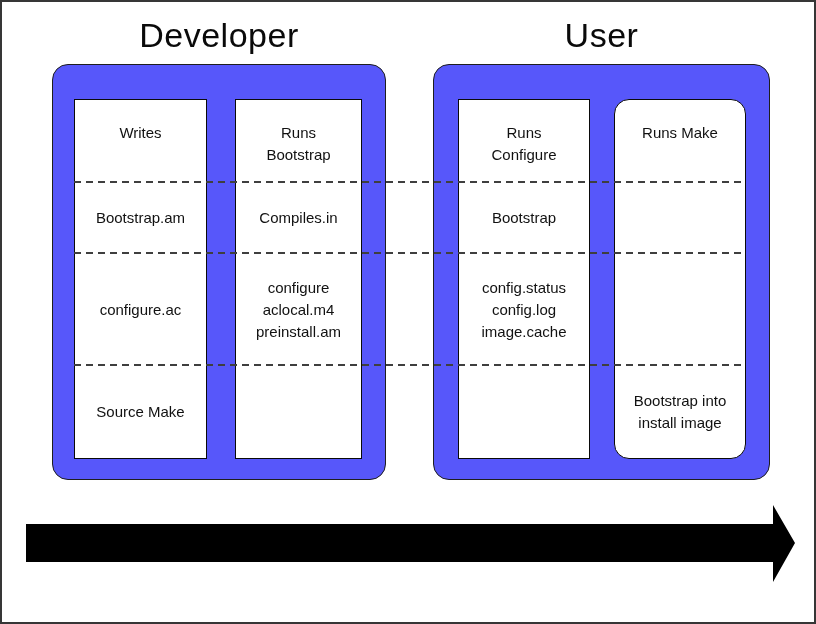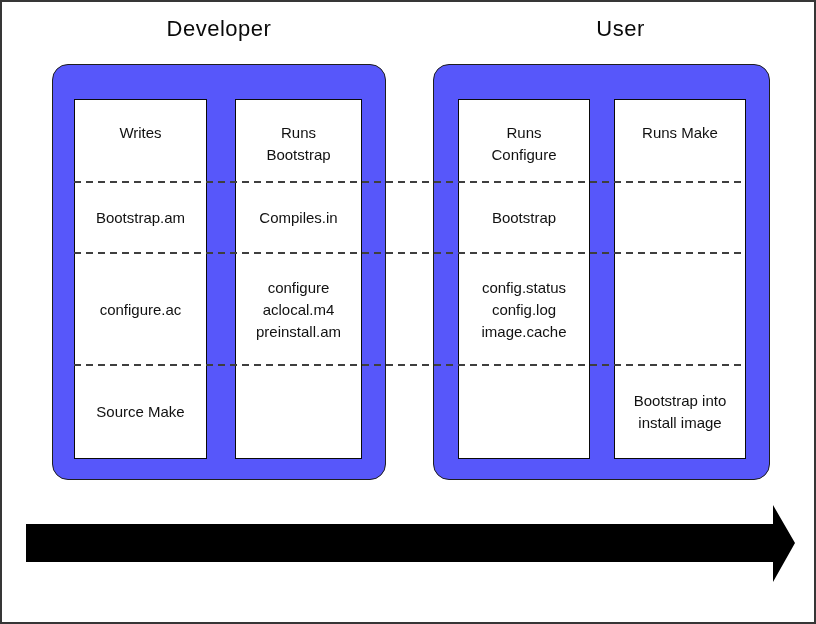--- a/index.html
+++ b/index.html
@@ -9,26 +9,26 @@
     box-sizing:border-box;
     background:#fff;
     border:2px solid #363636;
     font-family:"Liberation Sans","DejaVu Sans",sans-serif;
     overflow:hidden;
   }
   .section-title {
     position:absolute;
     top:14px;
     text-align:center;
-    font-size:22px;
+    font-size:34px;
     color:#0a0a0a;
     letter-spacing:0.5px;
   }
   #title-developer { left:50px; width:334px; }
-  #title-user { left:450px; width:337px; }
+  #title-user { left:431px; width:337px; }
   .container {
     position:absolute;
     top:62px;
     height:416px;
     background:var(--blue,#5757fa);
     border:1px solid #1e1e1e;
     border-radius:16px;
     box-sizing:border-box;
     z-index:1;
   }
@@ -41,21 +41,21 @@
     background:#ffffff;
     border:1px solid #0a0a0a;
     box-sizing:border-box;
     z-index:2;
     display:flex;
     flex-direction:column;
   }
   #col-writes          { left:72px;  width:133px; }
   #col-runs-bootstrap  { left:233px; width:127px; }
   #col-runs-configure  { left:456px; width:132px; }
-  #col-runs-make       { left:612px; width:132px; }
+  #col-runs-make       { left:612px; width:132px;border-radius:15px; }
   .cell {
     display:flex;
     align-items:center;
     justify-content:center;
     text-align:center;
     white-space:pre-line;
     font-size:15px;
     line-height:22px;
     color:#111;
     box-sizing:border-box;

